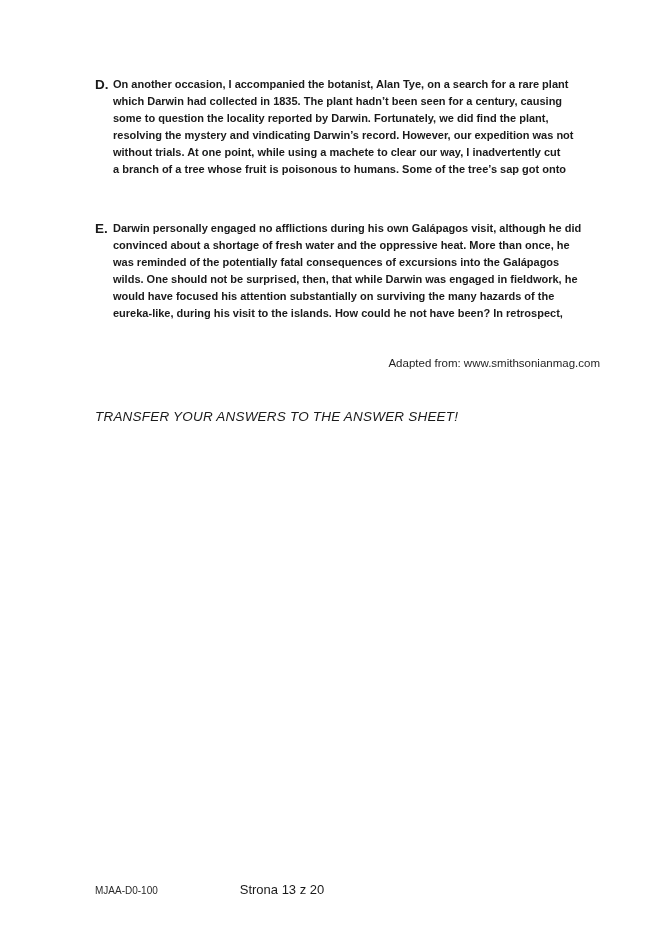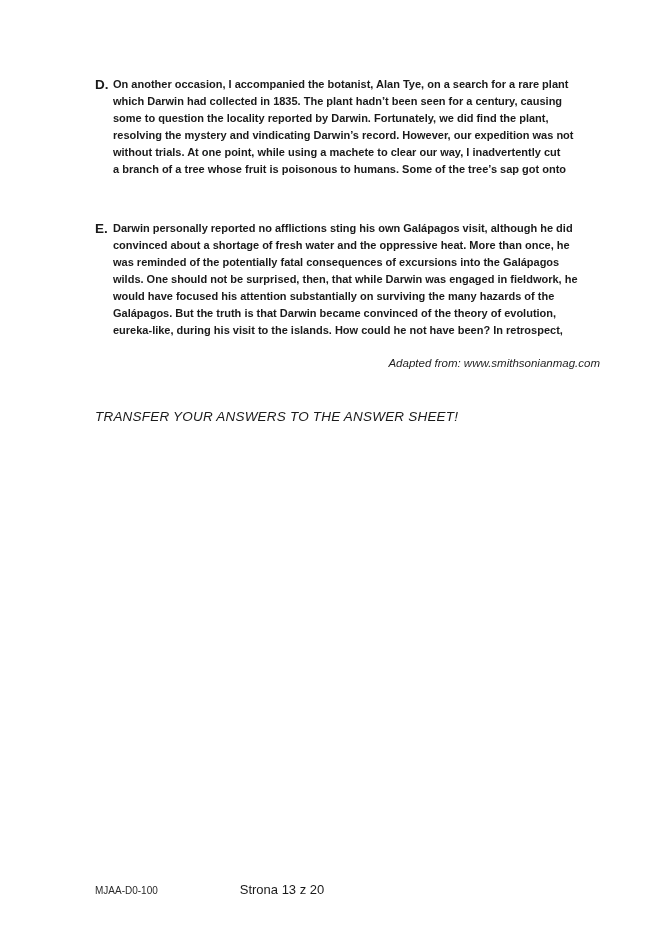--- a/index.html
+++ b/index.html
@@ -42,21 +42,20 @@
   #para-e { top: 220px; }
   .attribution {
     position: absolute;
     top: 356px;
     left: 95px;
     width: 505px;
     text-align: right;
     font-size: 11.5px;
     line-height: 14px;
     color: #1f1f1f;
-    font-style: italic;
   }
   .transfer-note {
     position: absolute;
     top: 408px;
     left: 95px;
     font-size: 13.5px;
     line-height: 17px;
     font-weight: normal;
     font-style: italic;
     letter-spacing: 0.2px;
@@ -93,26 +92,25 @@
       <div class="line">some to question the locality reported by Darwin. Fortunately, we did find the plant,</div>
       <div class="line">resolving the mystery and vindicating Darwin’s record. However, our expedition was not</div>
       <div class="line">without trials. At one point, while using a machete to clear our way, I inadvertently cut</div>
       <div class="line">a branch of a tree whose fruit is poisonous to humans. Some of the tree’s sap got onto</div>
     </div>
   </section>
 
   <section class="para" id="para-e">
     <span class="plabel">E.</span>
     <div class="plines">
-      <div class="line">Darwin personally reported no afflictions sting his own Galápagos visit, although he did</div>
+      <div class="line">Darwin personally engaged no afflictions during his own Galápagos visit, although he did</div>
       <div class="line">convinced about a shortage of fresh water and the oppressive heat. More than once, he</div>
       <div class="line">was reminded of the potentially fatal consequences of excursions into the Galápagos</div>
       <div class="line">wilds. One should not be surprised, then, that while Darwin was engaged in fieldwork, he</div>
       <div class="line">would have focused his attention substantially on surviving the many hazards of the</div>
-      <div class="line">Galápagos. But the truth is that Darwin became convinced of the theory of evolution,</div>
       <div class="line">eureka-like, during his visit to the islands. How could he not have been? In retrospect,</div>
     </div>
   </section>
 
   <div class="attribution">Adapted from: www.smithsonianmag.com</div>
 
   <div class="transfer-note">TRANSFER YOUR ANSWERS TO THE ANSWER SHEET!</div>
 
   <div class="footer-form-code">MJAA-D0-100</div>
   <div class="footer-page-label">Strona 13 z 20</div>

